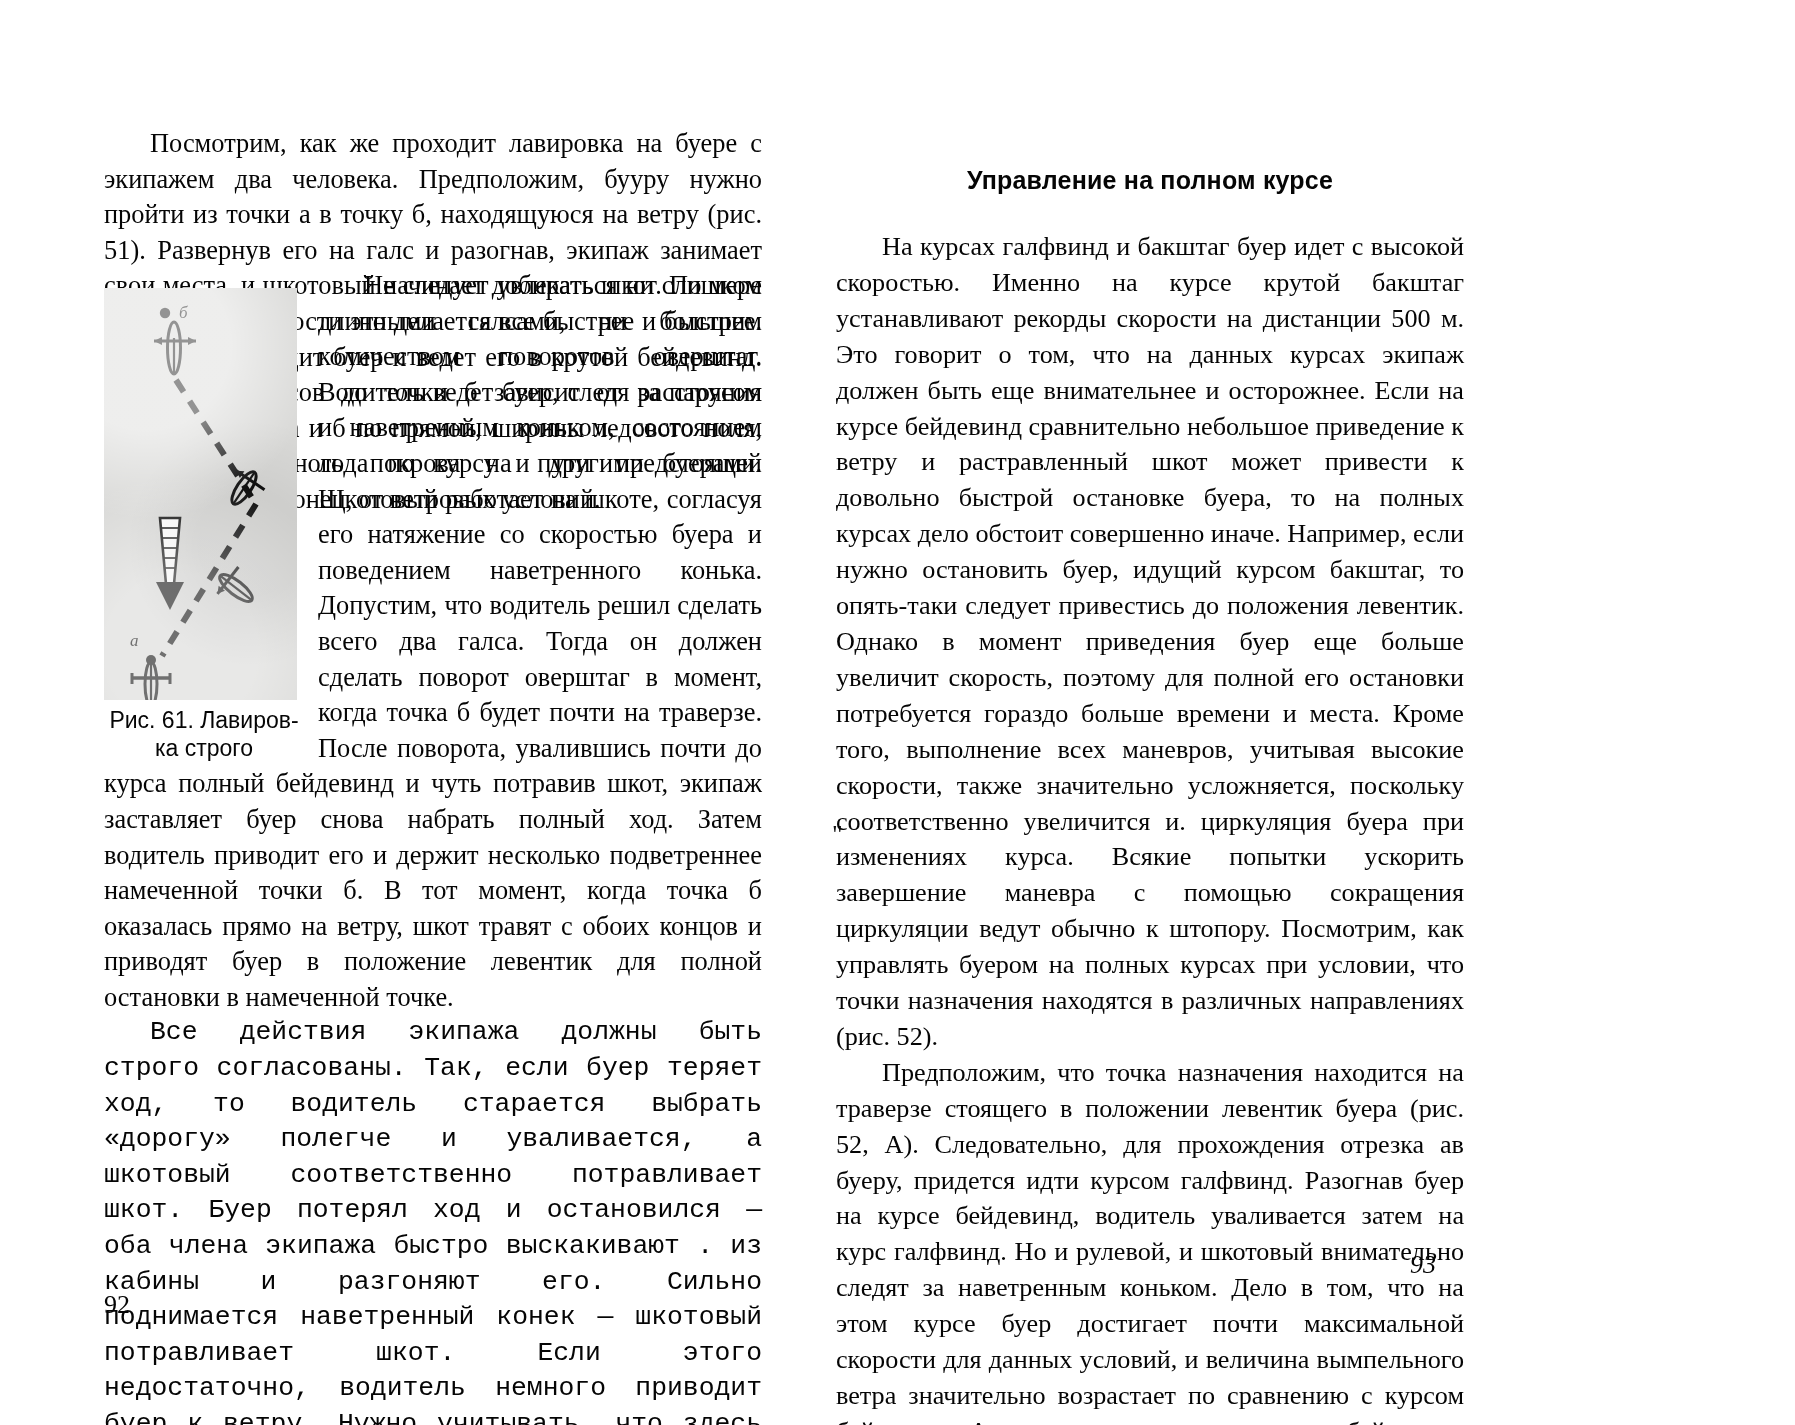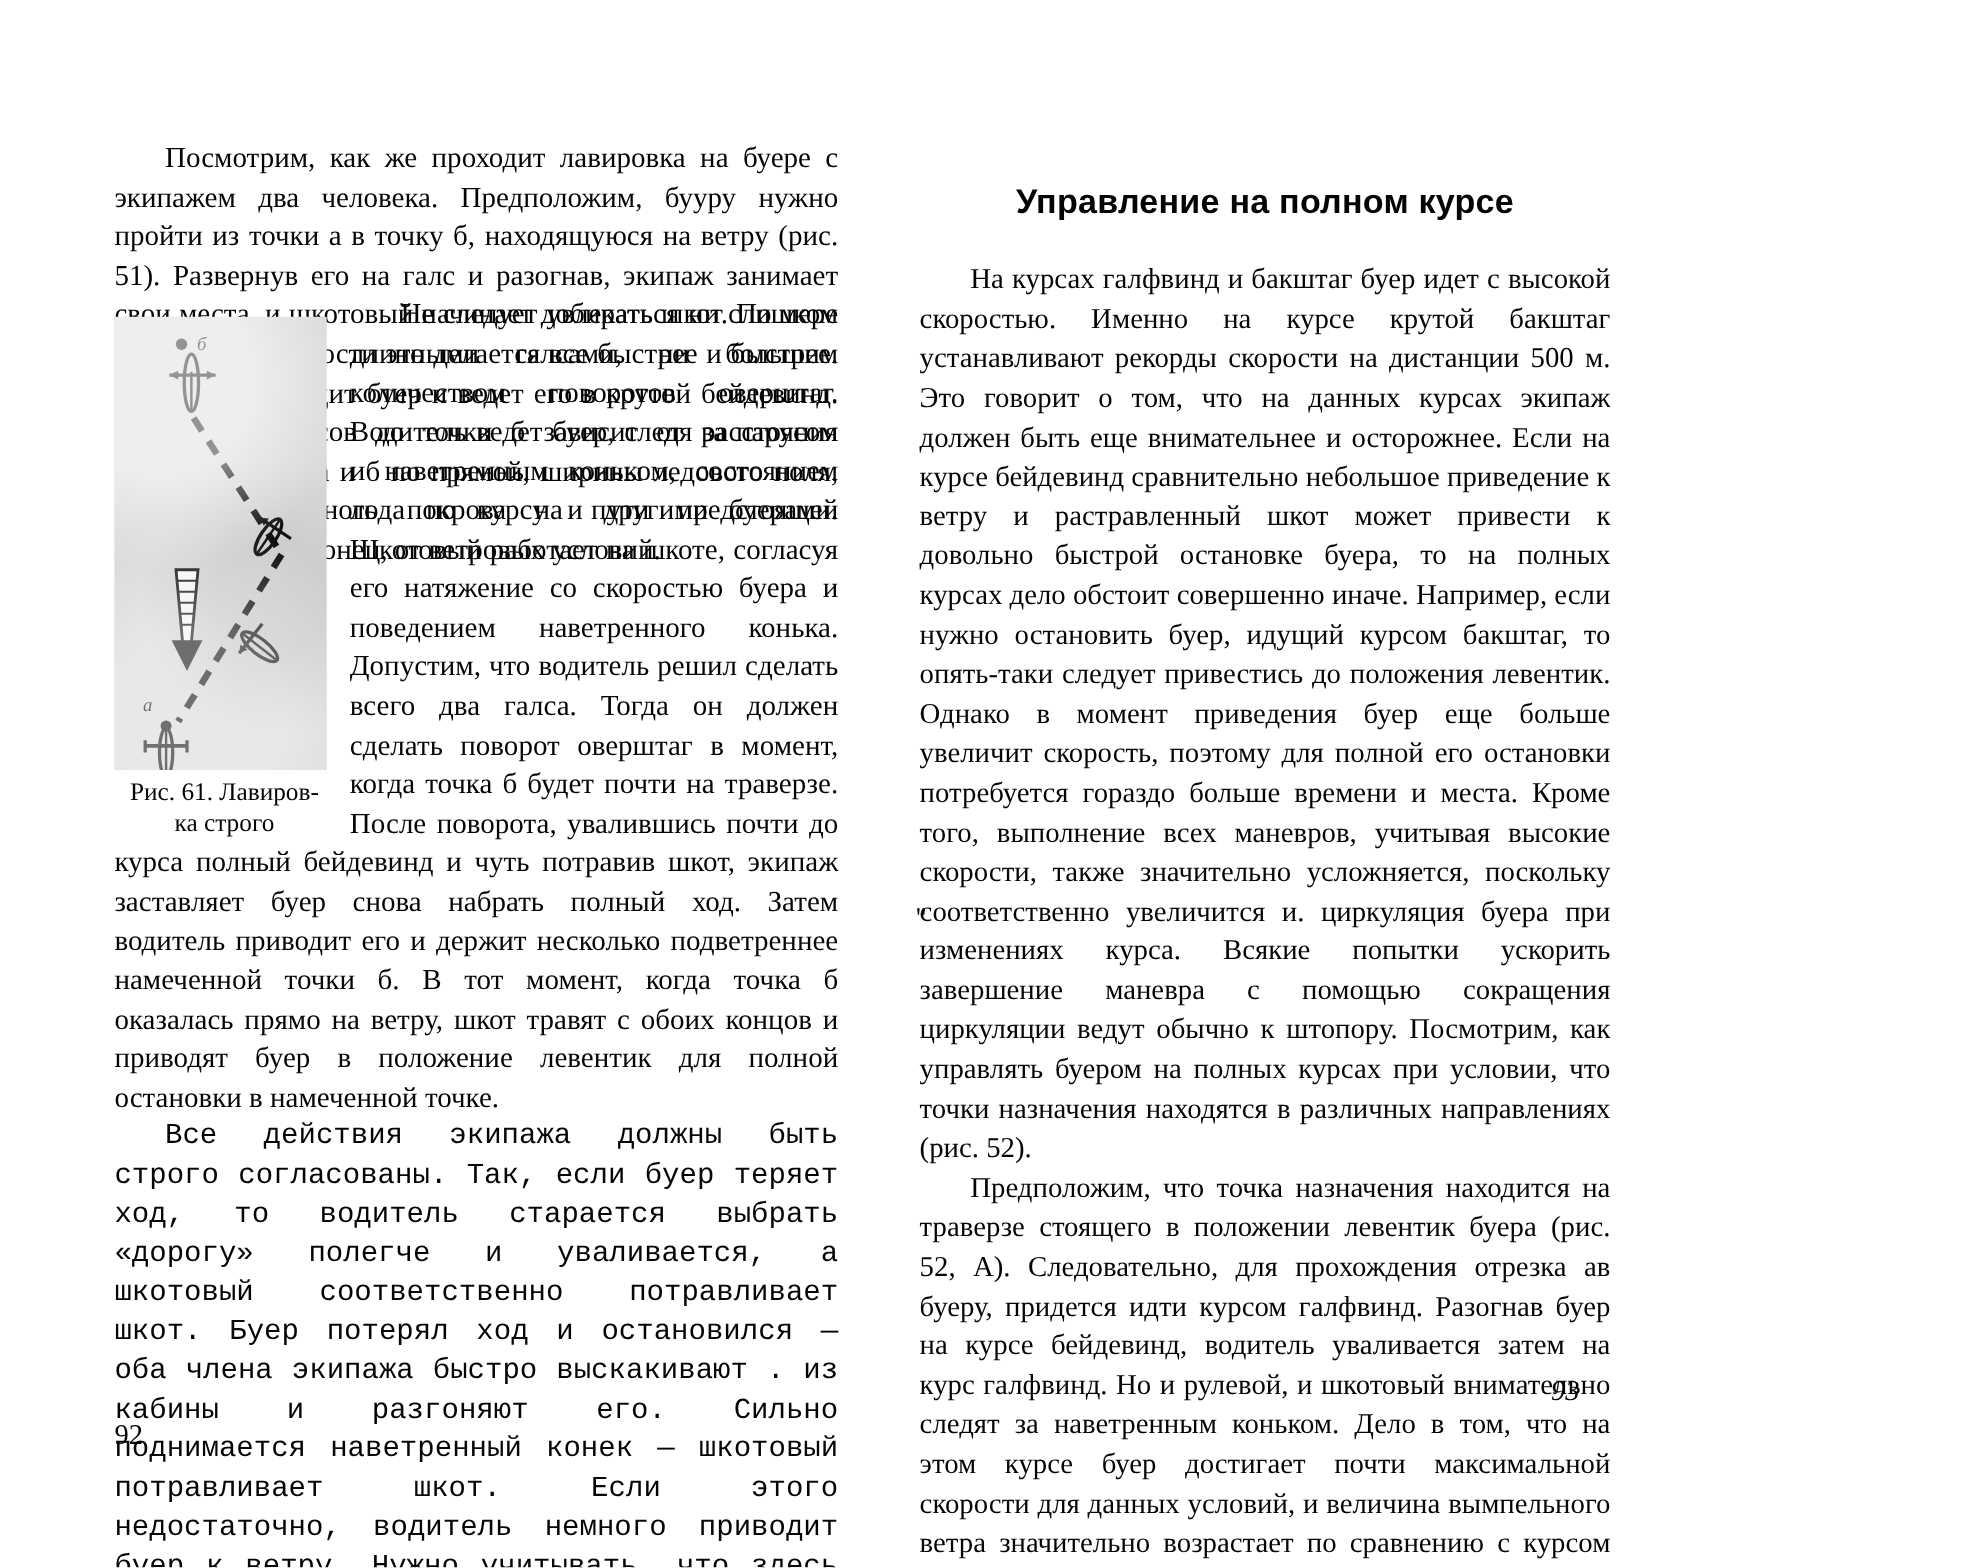--- a/index.html
+++ b/index.html
@@ -79,30 +79,30 @@
       radial-gradient(circle at 22% 14%, rgba(255,255,255,.55) 0 22%, rgba(0,0,0,0) 45%),
       radial-gradient(circle at 76% 62%, rgba(0,0,0,.05) 0 18%, rgba(0,0,0,0) 42%),
       radial-gradient(circle at 40% 88%, rgba(255,255,255,.4) 0 20%, rgba(0,0,0,0) 46%);
     pointer-events:none;
   }
   .fig-cap {
     margin-top: 6px;
     text-align: center;
     font-size: 23px;
     line-height: 28px;
-    font-family: Liberation Serif, serif;
+    font-family: Liberation Sans, sans-serif;
   }
 
   
   .sec-head {
     margin: 0;
     text-align: center;
     font-family: "Liberation Sans", "DejaVu Sans", sans-serif;
     font-weight: bold;
-    font-size: 31px;
+    font-size: 25px;
     letter-spacing: .2px;
   }
 
   
   .pageno {
     position: absolute;
     font-size: 26px;
     font-family: "Liberation Serif", "DejaVu Serif", serif;
   }
   .pageno-left  { left: 104px;  top: 1290px; }

